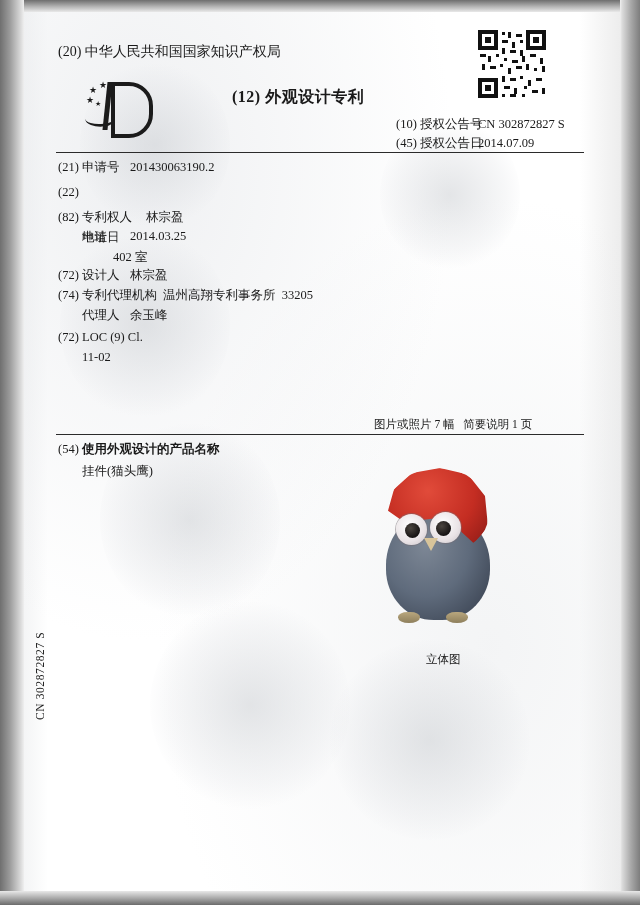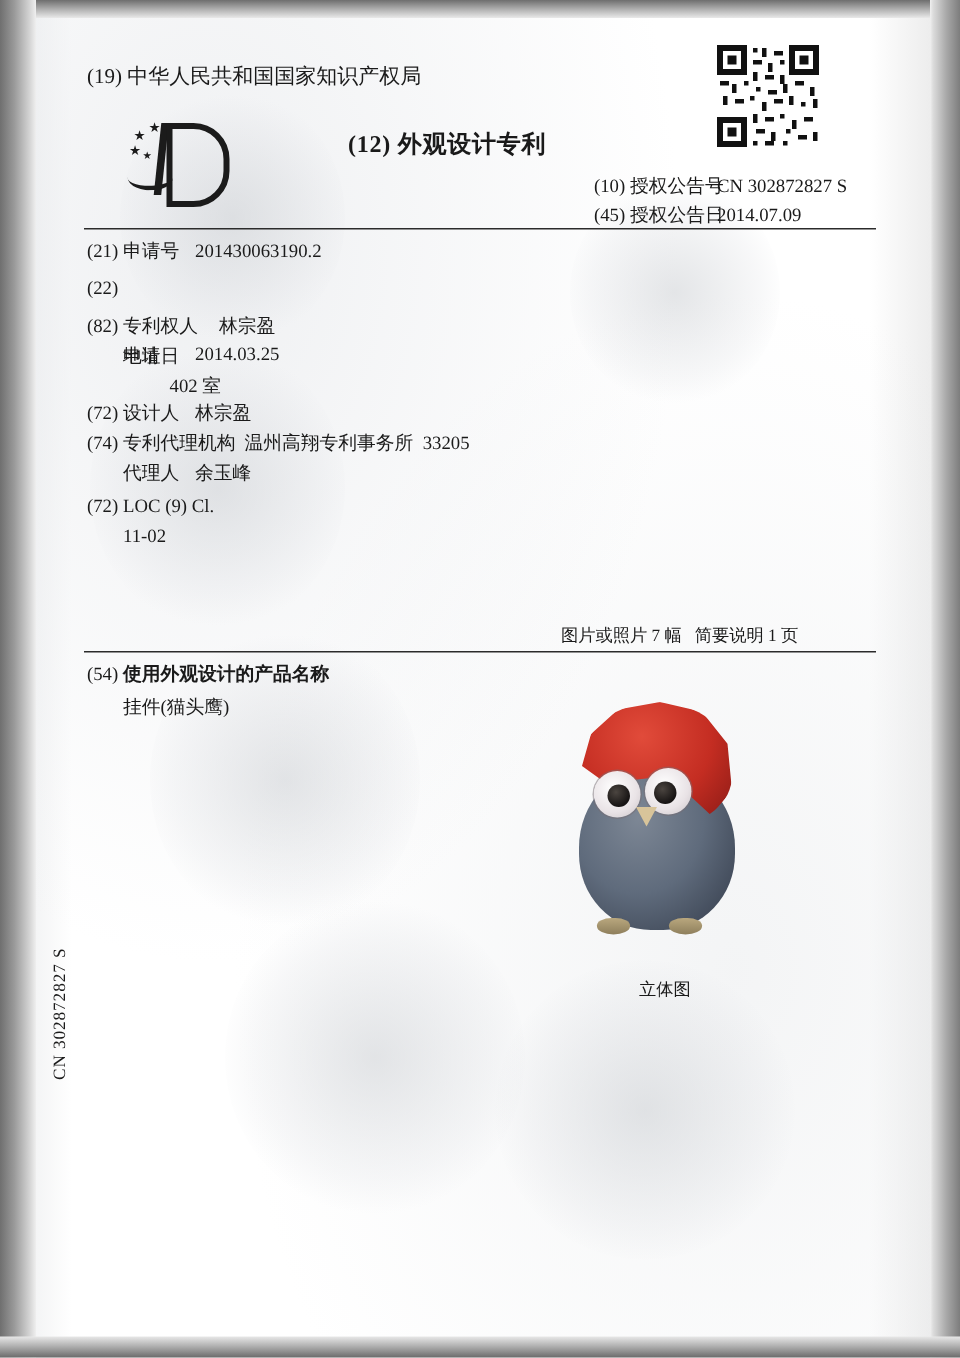--- a/index.html
+++ b/index.html
@@ -260,21 +260,21 @@
     <i style="left:26px; top:56px; width:6px; height:3px;"></i>
     <i style="left:36px; top:58px; width:3px; height:6px;"></i>
     <i style="left:46px; top:56px; width:3px; height:3px;"></i>
     <i style="left:54px; top:60px; width:6px; height:3px;"></i>
     <i style="left:64px; top:58px; width:3px; height:6px;"></i>
     <i style="left:24px; top:64px; width:3px; height:3px;"></i>
     <i style="left:32px; top:64px; width:6px; height:3px;"></i>
     <i style="left:44px; top:64px; width:3px; height:3px;"></i>
   </div>
 
-  <div class="txt title-head" style="left:58px; top:44px;">(19) 中华人民共和国国家知识产权局</div>
+  <div class="txt title-head" style="left:58px; top:44px;">(20) 中华人民共和国国家知识产权局</div>
 
   <div class="logo">
     <div class="swoosh"></div>
     <div class="stem"></div>
     <div class="d-shape"></div>
     <span class="star" style="left:4px; top:6px;">★</span>
     <span class="star" style="left:14px; top:1px;">★</span>
     <span class="star" style="left:1px; top:16px;">★</span>
     <span class="star" style="left:10px; top:20px; font-size:7px;">★</span>
   </div>

